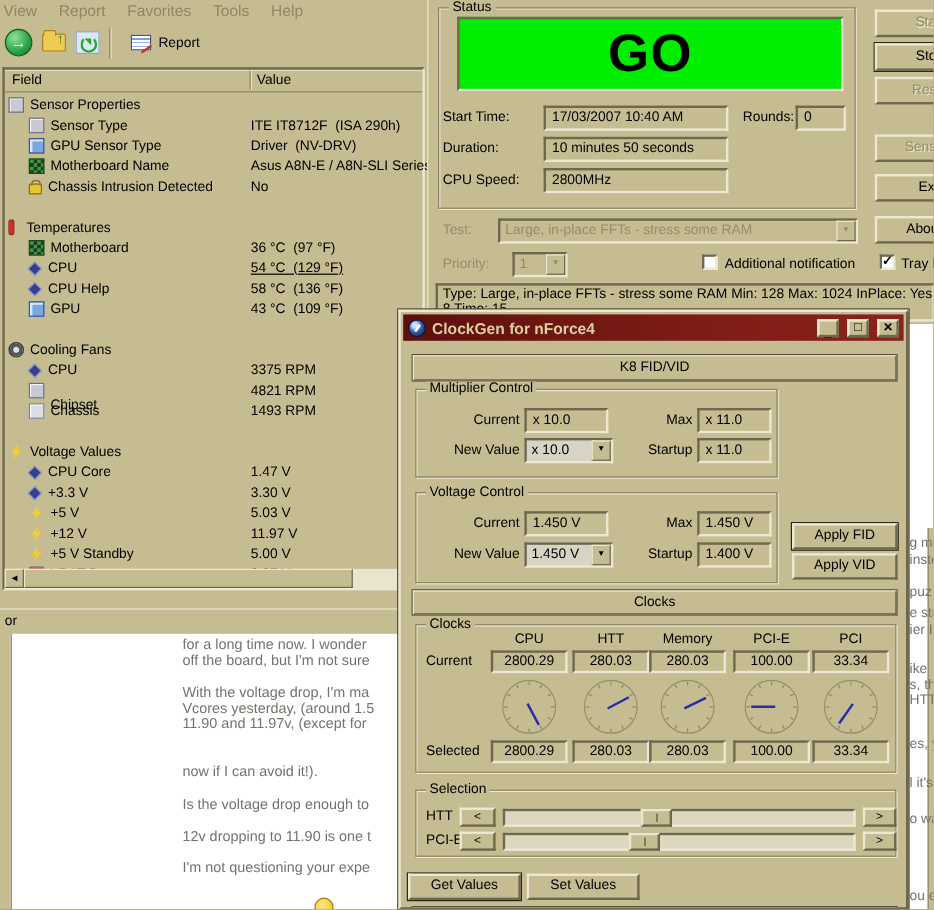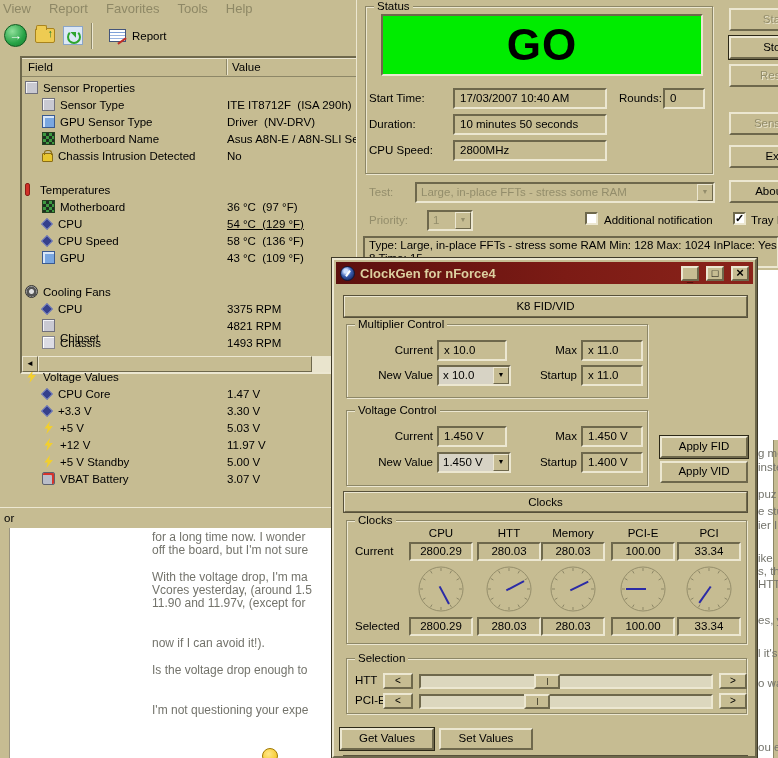--- a/index.html
+++ b/index.html
@@ -32,21 +32,21 @@
   .tb-up::before{content:"";position:absolute;left:0;top:-4px;width:9px;height:4px;background:#eecb52;border:1px solid #a8831e;border-bottom:none;border-radius:2px 2px 0 0}
   .tb-up::after{content:"↑";position:absolute;right:1px;top:-2px;color:#1d7d2e;font-size:11px;font-weight:bold}
   .tb-refresh{width:20px;height:19px;background:#dcE8f6;border:1px solid #8aa5c8;position:relative}
   .tb-refresh::before{content:"";position:absolute;left:3px;top:3px;width:10px;height:10px;border:2px solid #2ea52e;border-radius:50%;border-top-color:transparent}
   .tb-refresh::after{content:"";position:absolute;right:2px;top:1px;border:4px solid transparent;border-bottom-color:#2ea52e;transform:rotate(45deg)}
   .tb-sep{width:2px;height:26px;border-left:1px solid #8d8767;border-right:1px solid #ece7d1}
   #report-btn{display:flex;align-items:center;gap:6px;padding:3px 8px}
   .ic-report{width:17px;height:13px;background:#fff;border:1px solid #44557a;position:relative;
     background-image:linear-gradient(#fff 2px,#7da0d8 2px,#7da0d8 3px,#fff 3px,#fff 5px,#9ab4e0 5px,#9ab4e0 6px,#fff 6px,#fff 8px,#9ab4e0 8px,#9ab4e0 9px,#fff 9px)}
   .ic-report::after{content:"";position:absolute;right:-2px;bottom:-1px;width:10px;height:2px;background:#c03028;transform:rotate(-35deg)}
-  #sensor-panel{position:absolute;left:20px;top:56px;width:352px;height:318px;background:#c6bc92;
+  #sensor-panel{position:absolute;left:2px;top:56px;width:352px;height:436px;background:#c6bc92;
     border:2px solid;border-color:#6e684c #ece7d1 #ece7d1 #6e684c}
   #phead{position:absolute;left:0;top:0;right:0;height:19px;border-bottom:1px solid #8d8767;
     box-shadow:inset 0 1px 0 #ece7d1;line-height:18px}
   #phead .fcol{padding-left:6px}
   #phead .vcol{position:absolute;left:210px;top:0}
   #phead .hdiv{position:absolute;left:204px;top:1px;bottom:1px;width:1px;background:#8d8767;box-shadow:1px 0 0 #ece7d1}
   #sensor-rows{position:absolute;left:0;top:21px;right:0}
   .srow{position:relative;display:flex;align-items:center;height:17px;white-space:nowrap}
   .slabel{margin-left:5px}
   .svalue{position:absolute;left:205px;white-space:pre}
@@ -126,20 +126,21 @@
         <div>&nbsp;</div>
         <div>With the voltage drop, I'm ma</div>
         <div>Vcores yesterday, (around 1.5</div>
         <div>11.90 and 11.97v, (except for</div>
         <div>&nbsp;</div>
         <div>&nbsp;</div>
         <div>now if I can avoid it!).</div>
         <div>&nbsp;</div>
         <div>Is the voltage drop enough to</div>
         <div>&nbsp;</div>
+        <div>12v dropping to 11.90 is one t</div>
         <div>&nbsp;</div>
         <div>I'm not questioning your expe</div>
       </div>
     <div id="smiley"></div>
   </div>
   <div id="right-strip" class="abs">
     <div id="rs-bar"></div>
   <div class="frag" style="top: 177px;">g mo</div>
       <div class="frag" style="top: 191px;">inste</div>
       <div class="frag" style="top: 218px;">puz</div>
@@ -215,21 +216,21 @@
             <div class="slabel" style="display: inline;">Motherboard</div>
             <div class="svalue" style="display: inline;">36 °C  (97 °F)</div>
           </div>
           <div class="srow">
             <div class="ri ri-cpu" style="margin-left: 20px;"></div>
             <div class="slabel" style="display: inline;">CPU</div>
             <div class="svalue" style="display: inline; text-decoration: underline;">54 °C  (129 °F)</div>
           </div>
           <div class="srow">
             <div class="ri ri-cpu" style="margin-left: 20px;"></div>
-            <div class="slabel" style="display: inline;">CPU Speed</div>
+            <div class="slabel" style="display: inline;">CPU Help</div>
             <div class="svalue" style="display: inline;">58 °C  (136 °F)</div>
           </div>
           <div class="srow">
             <div class="ri ri-gpu" style="margin-left: 20px;"></div>
             <div class="slabel" style="display: inline;">GPU</div>
             <div class="svalue" style="display: inline;">43 °C  (109 °F)</div>
           </div>
           <div class="srow"></div>
           <div class="srow">
             <div class="ri ri-fan" style="margin-left: 3px;"></div>

